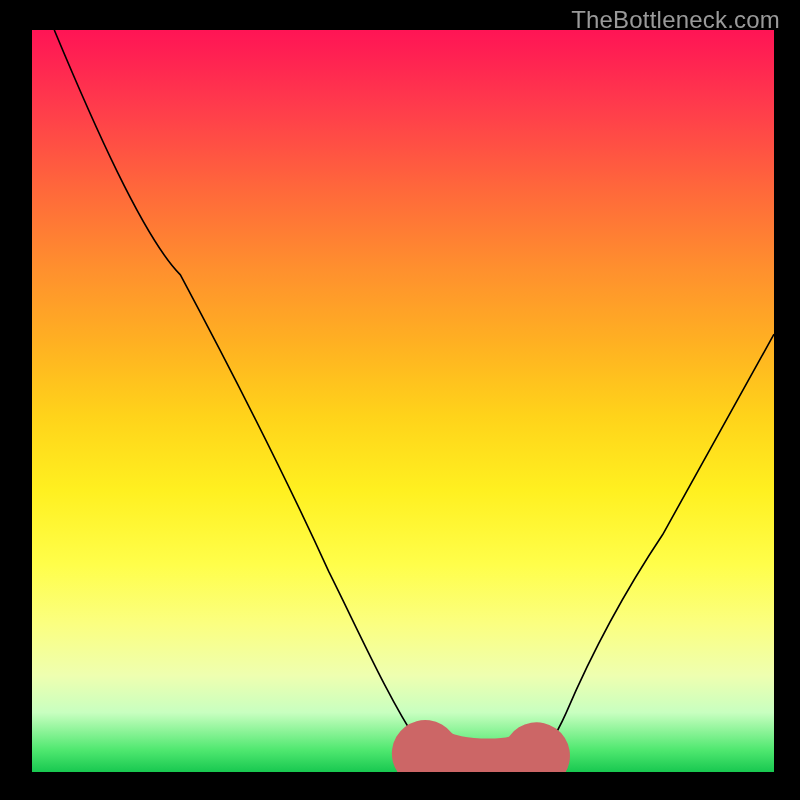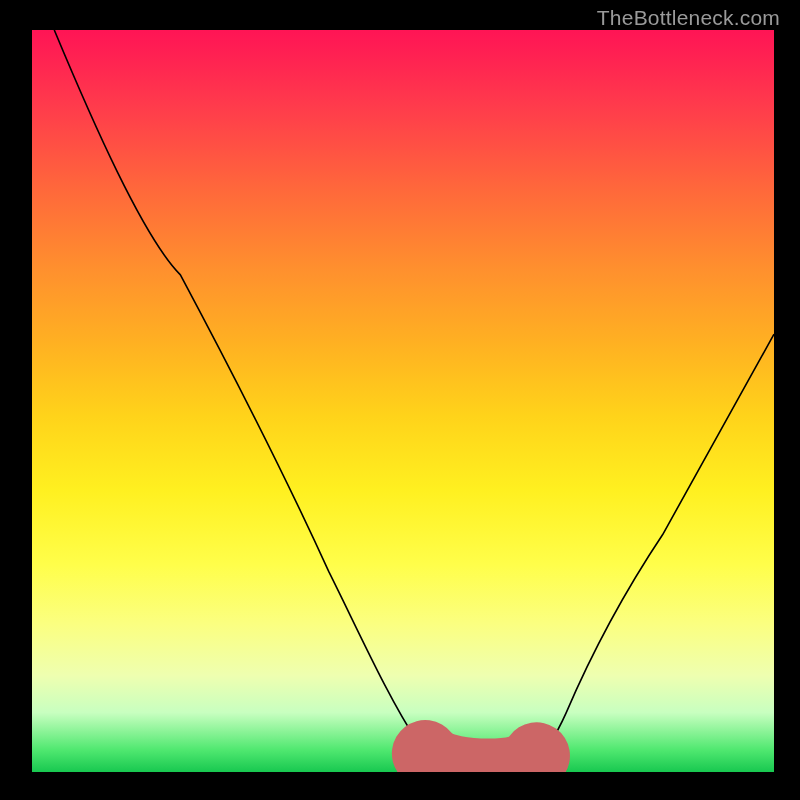--- a/index.html
+++ b/index.html
@@ -33,21 +33,21 @@
     top: 30px;
     width: 742px;
     height: 742px;
   }
   .attribution {
     position: absolute;
     top: 6px;
     right: 20px;
     color: #9a9a9a;
     font-family: Arial, Helvetica, sans-serif;
-    font-size: 21px;
+    font-size: 24px;
     letter-spacing: 0.2px;
   }
 </style>
 </head>
 <body>
 
 <div class="container">
   <div class="plot-area"></div>
 
   <svg class="curve-svg" viewBox="0 0 100 100" preserveAspectRatio="none">

